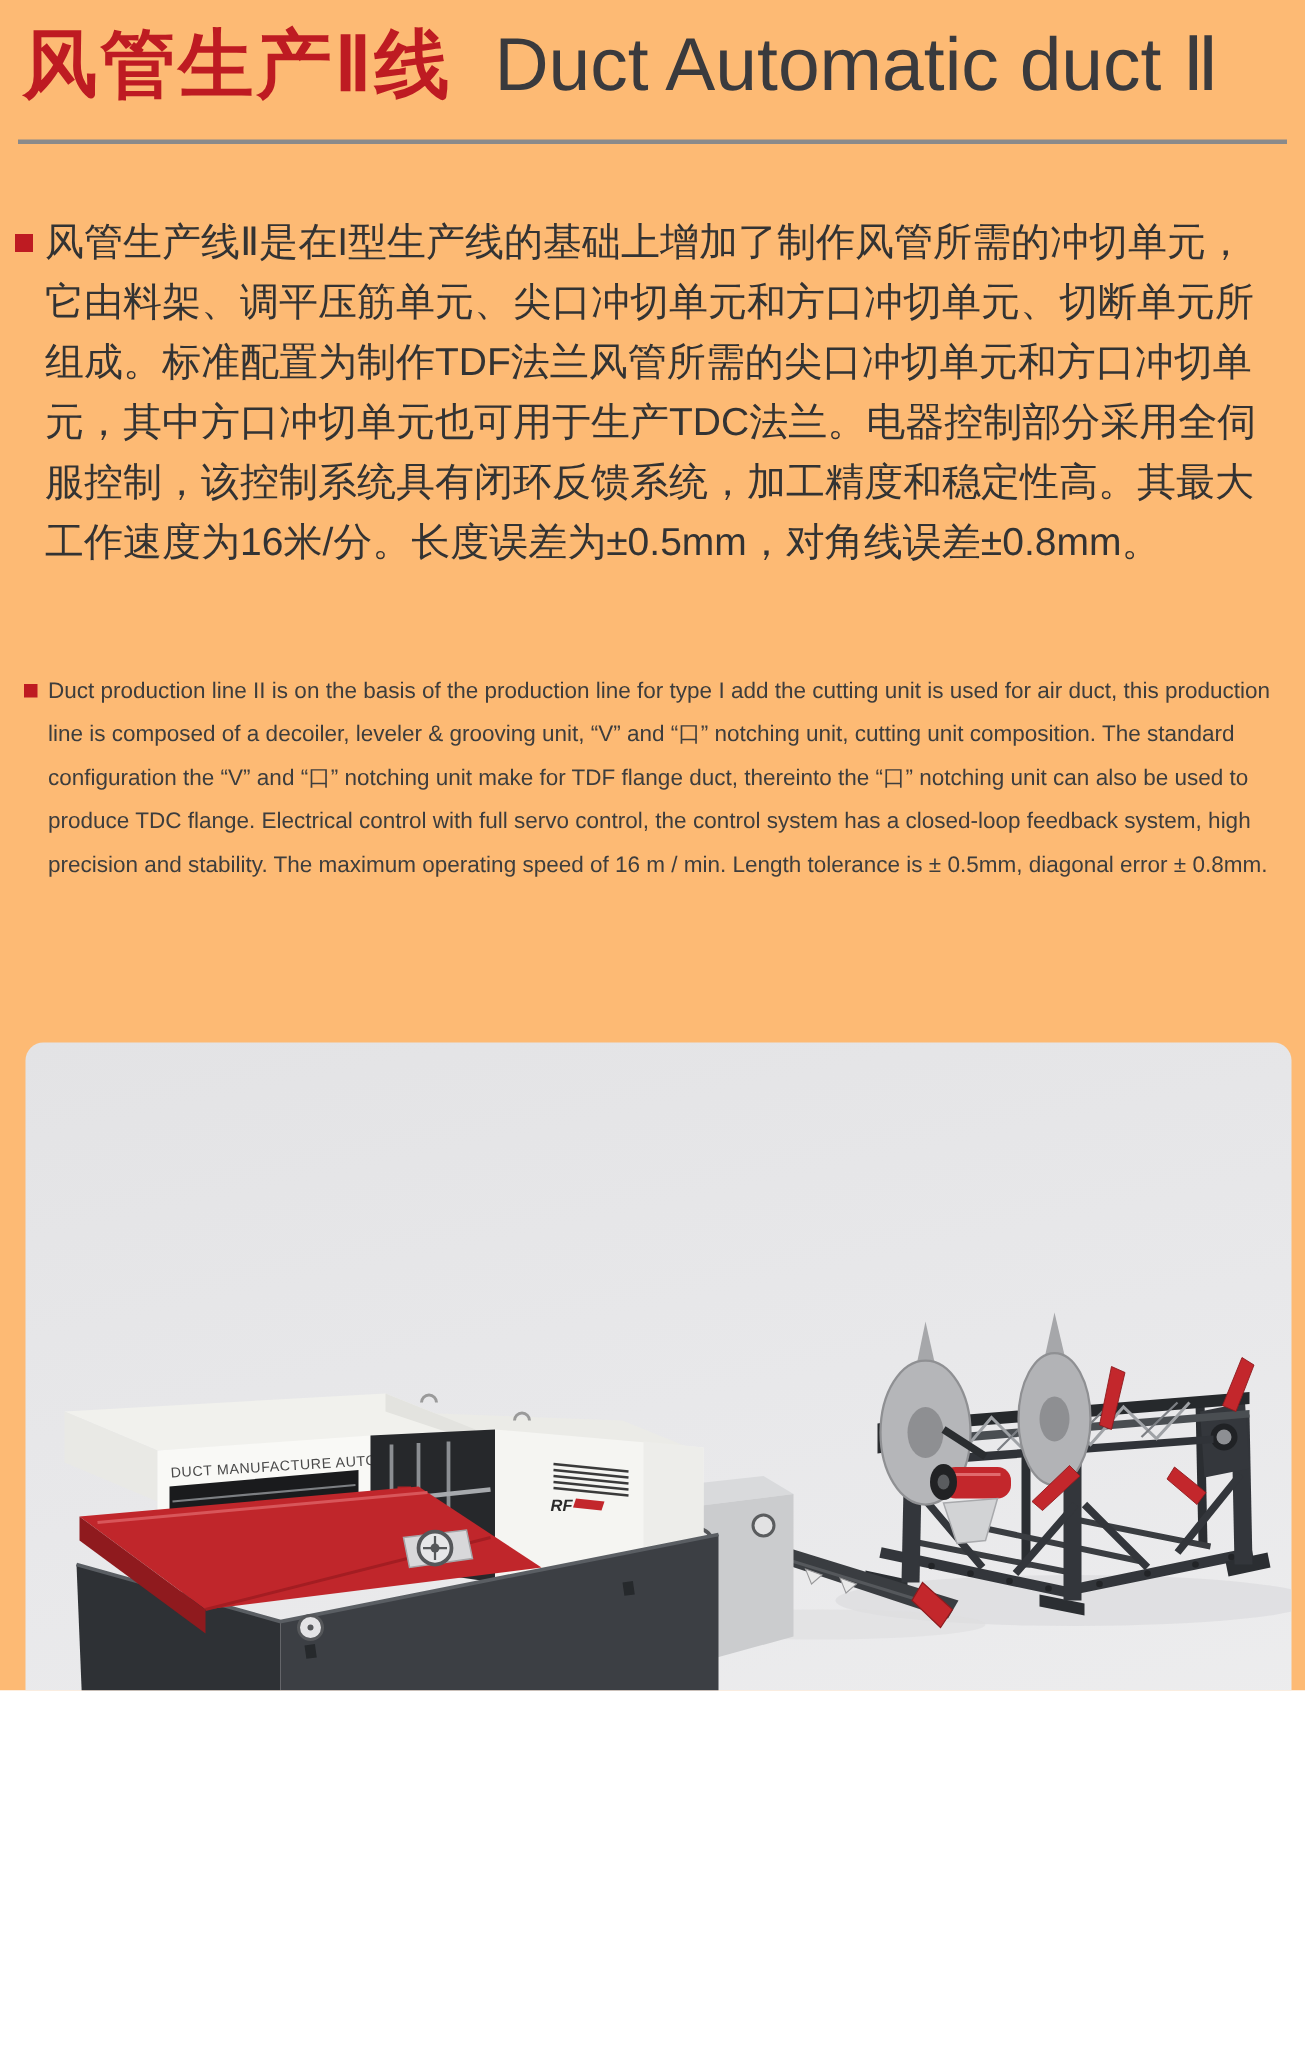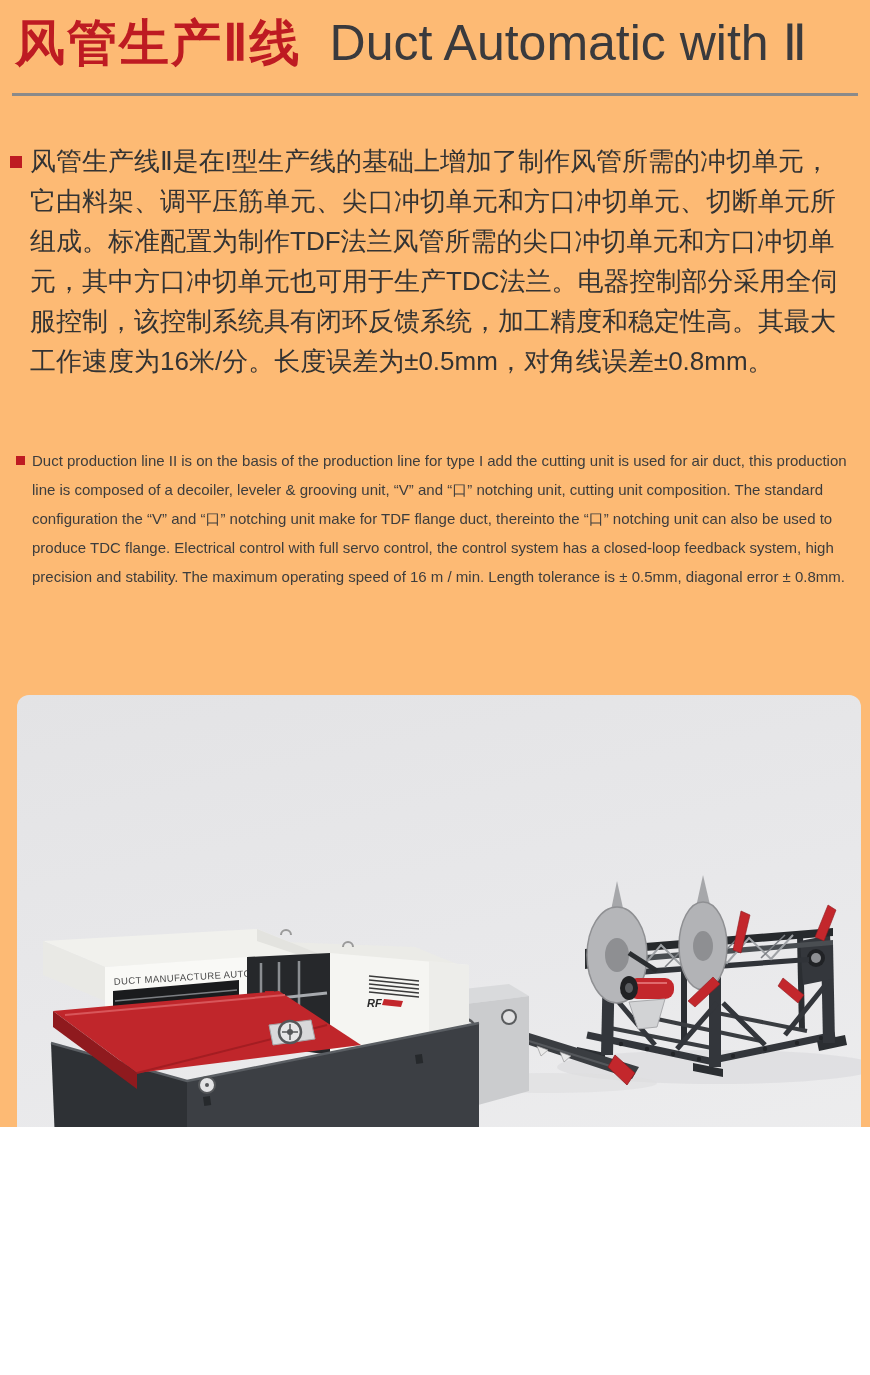--- a/index.html
+++ b/index.html
@@ -29,21 +29,21 @@
   .model-caption{position:absolute;left:0;right:0;top:595px;text-align:center;
                  font-size:37px;font-weight:700;color:#C3161D;letter-spacing:1px;}
 </style>
 </head>
 <body>
 
 <div class="page">
 
   <div class="header">
     <span class="title-cn">风管生产Ⅱ线</span>
-    <span class="title-en">Duct Automatic with Ⅱ</span>
+    <span class="title-en">Duct Automatic duct Ⅱ</span>
   </div>
   <div class="divider"></div>
 
   <div class="para para-cn">
     <span class="bullet"></span>
     <p>风管生产线Ⅱ是在I型生产线的基础上增加了制作风管所需的冲切单元，它由料架、调平压筋单元、尖口冲切单元和方口冲切单元、切断单元所组成。标准配置为制作TDF法兰风管所需的尖口冲切单元和方口冲切单元，其中方口冲切单元也可用于生产TDC法兰。电器控制部分采用全伺服控制，该控制系统具有闭环反馈系统，加工精度和稳定性高。其最大工作速度为16米/分。长度误差为±0.5mm，对角线误差±0.8mm。</p>
   </div>
 
   <div class="para para-en">
     <span class="bullet"></span>

